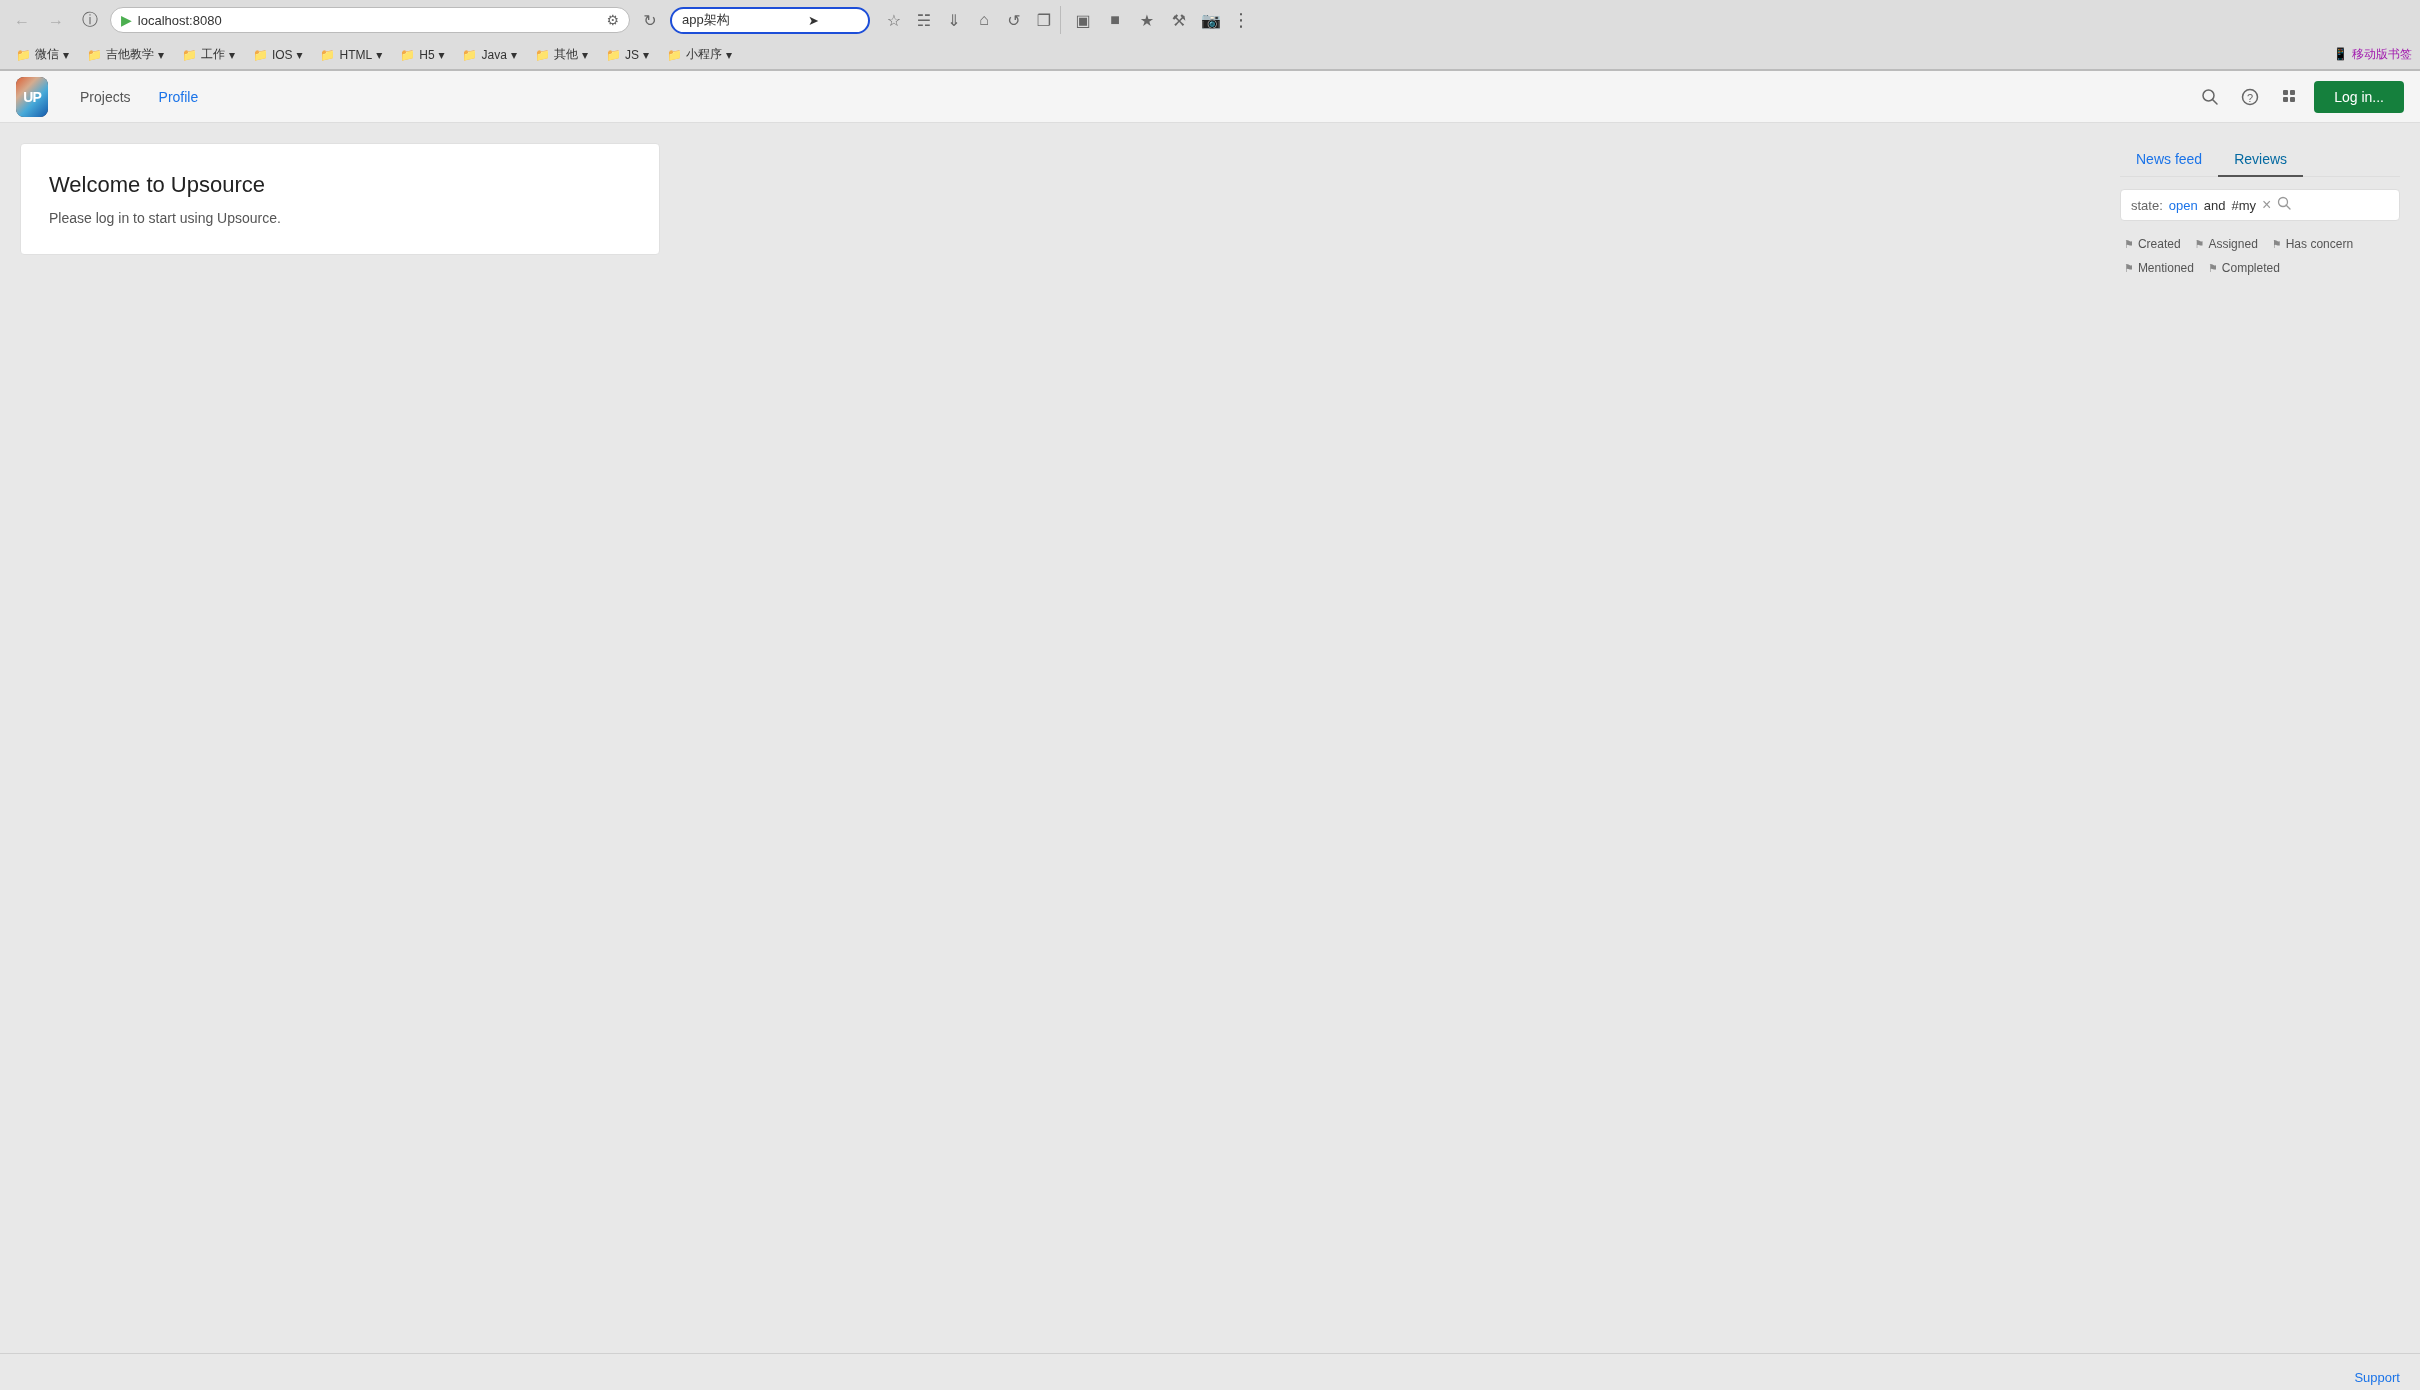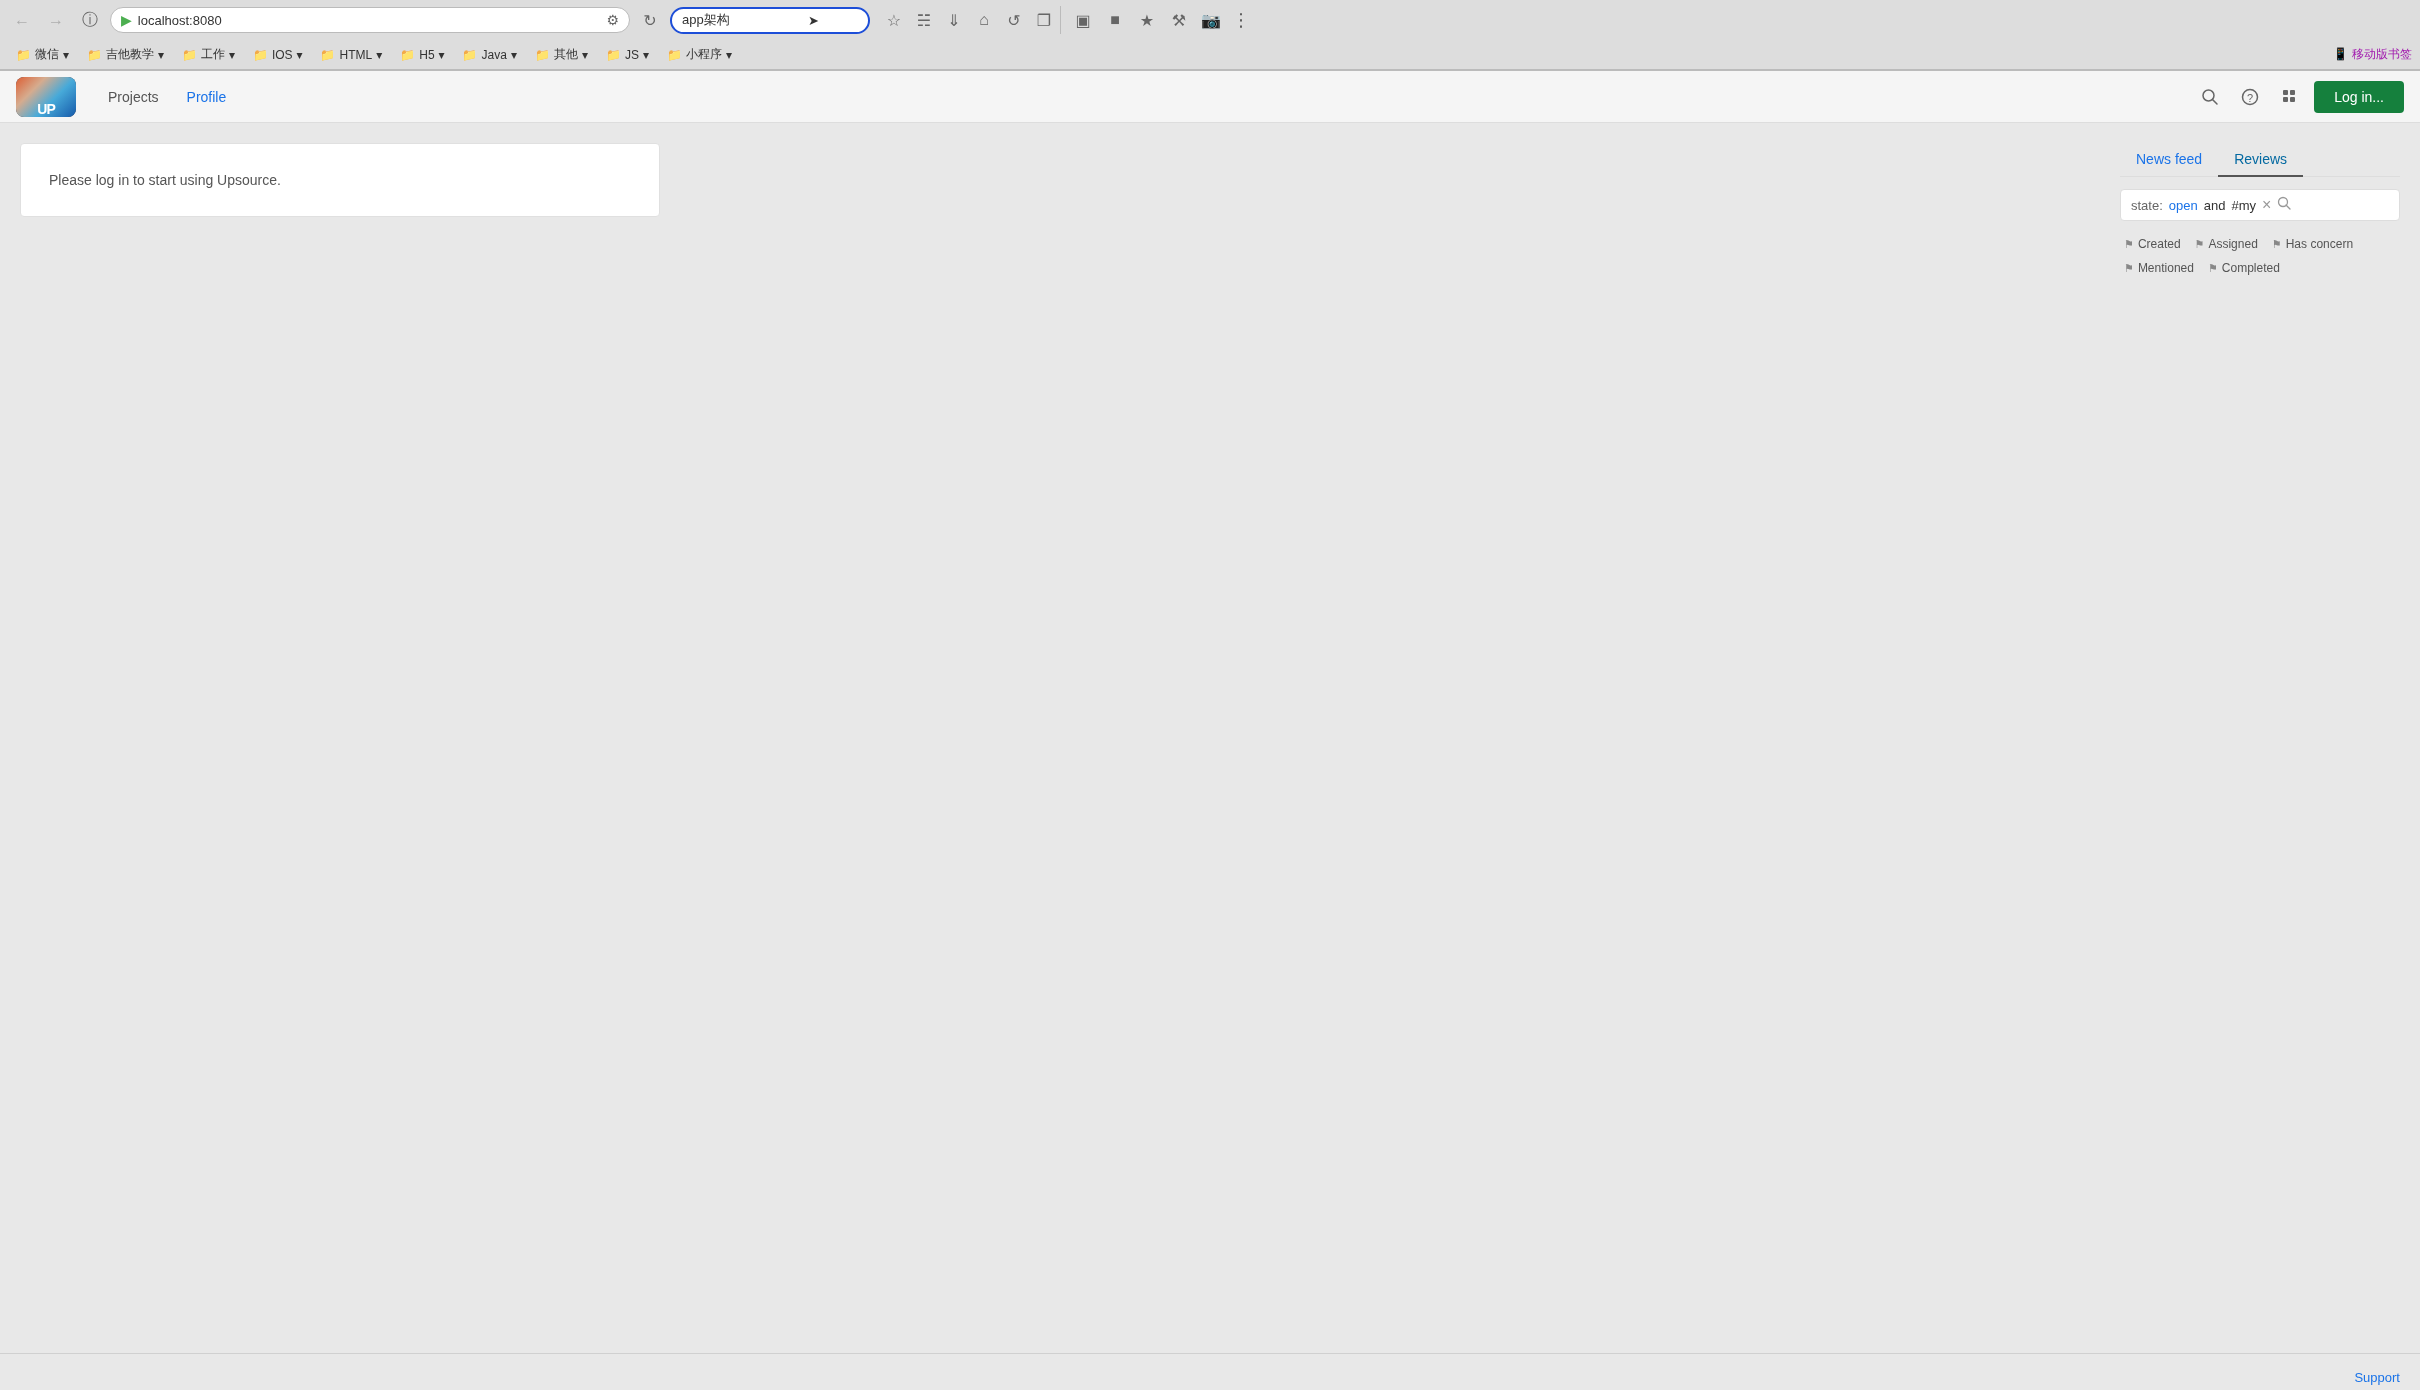--- a/index.html
+++ b/index.html
@@ -156,24 +156,24 @@
       height: 52px;
     }
 
     .app-logo {
       display: flex;
       align-items: center;
       margin-right: 20px;
     }
 
     .logo-box {
-      width: 60px; height: 40px;
+      width: 32px; height: 40px;
       background: #1a1a2e;
       border-radius: 8px;
-      display: flex; align-items: flex-end; justify-content: center;
+      display: flex; align-items: center; justify-content: center;
       position: relative;
       overflow: hidden;
     }
 
     .logo-box::before {
       content: '';
       position: absolute;
       width: 100%; height: 100%;
       background: linear-gradient(135deg, #ff6b35 0%, #f7c59f 30%, #4fc3f7 60%, #1565c0 100%);
       opacity: 0.85;
@@ -517,20 +517,21 @@
       </svg>
     </button>
     <button class="login-btn">Log in...</button>
   </div>
 </div>
 
 <div class="main-content">
 
   <div class="content-left">
     <div class="welcome-card">
+      <h1 class="welcome-title">Welcome to Upsource</h1>
       <p class="welcome-subtitle">Please log in to start using Upsource.</p>
     </div>
   </div>
 
   <div class="content-right">
 
     <div class="tabs-bar">
       <div class="tab-item highlighted">News feed</div>
       <div class="tab-item active">Reviews</div>
     </div>

